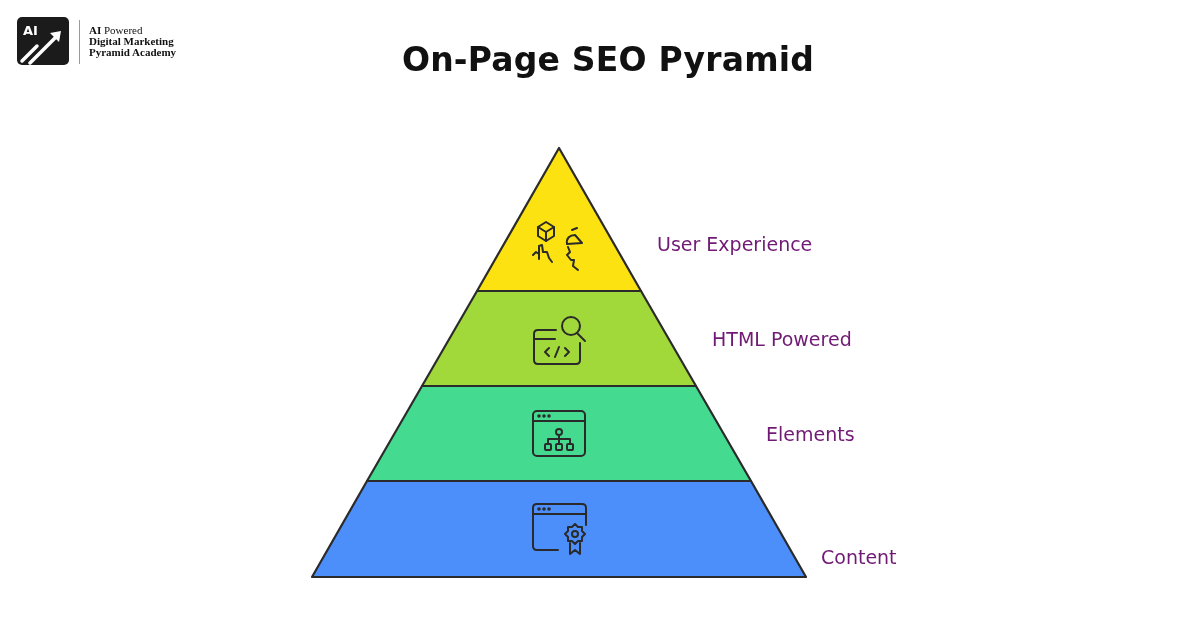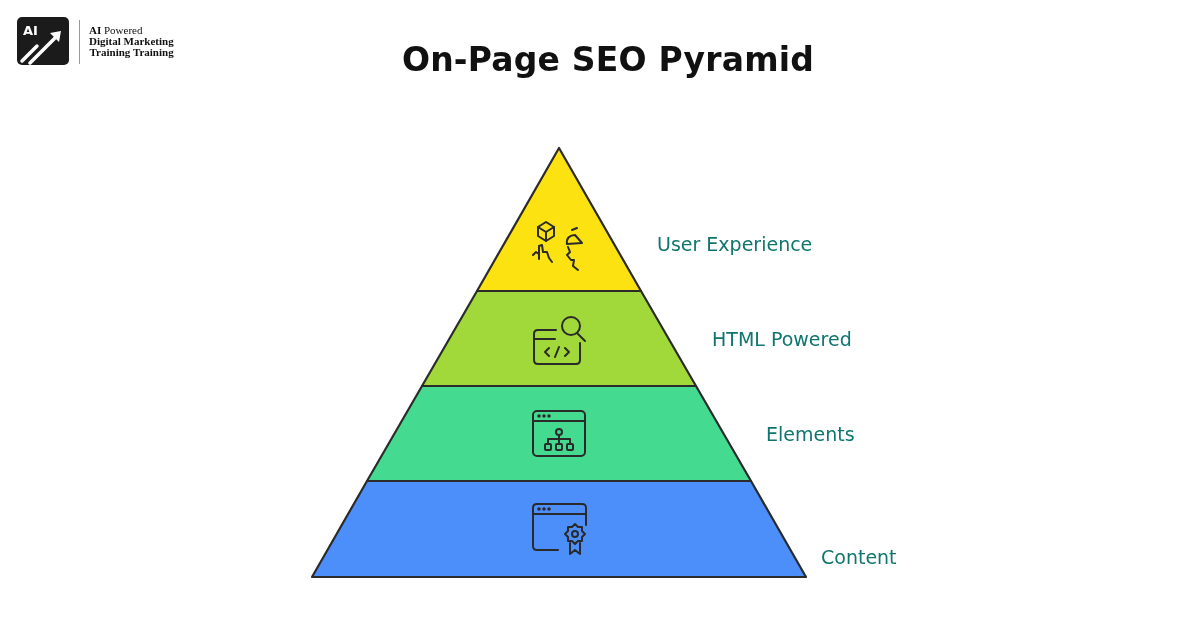--- a/index.html
+++ b/index.html
@@ -13,49 +13,49 @@
   }
   .logo-divider {
     position: absolute; left: 79px; top: 20px; width: 1px; height: 44px; background: #9a9a9a;
   }
   .logo-text {
     position: absolute; left: 89px; top: 25px; font-size: 11px; line-height: 11px; color: #111;
     font-family: Liberation Serif, serif;
   }
   .logo-text .l1 { font-weight: normal; }
   .logo-text .l1 b { font-weight: bold; }
-  .logo-text .l2, .logo-text .l3 { font-weight: bold; text-align: right; }
+  .logo-text .l2, .logo-text .l3 { font-weight: bold; }
   .title {
     position: absolute; left: 0; width: 1200px; top: 40px; text-align: center;
     font-family: "DejaVu Sans", sans-serif; font-weight: bold; font-size: 33px; color: #111;
     letter-spacing: 0.2px;
     margin-left: 8px;
   }
   svg.pyramid { position: absolute; left: 0; top: 0; }
   .label {
-    position: absolute; font-family: "DejaVu Sans", sans-serif; font-size: 19px; color: #0f766e;
+    position: absolute; font-family: "DejaVu Sans", sans-serif; font-size: 19px; color: #701a75;
     line-height: 24px; white-space: nowrap;
   }
 </style>
 </head>
 <body>
 
 <div class="logo-box">
   <svg width="52" height="48" viewBox="0 0 52 48">
     <text x="6" y="18" fill="#fff" font-family="DejaVu Sans, sans-serif" font-weight="bold" font-size="13">AI</text>
     <line x1="5" y1="44" x2="20" y2="29" stroke="#fff" stroke-width="3.5" stroke-linecap="round"></line>
     <line x1="13" y1="46" x2="41" y2="18" stroke="#fff" stroke-width="3.5" stroke-linecap="round"></line>
     <polygon points="44,14 33,16 42,25" fill="#fff"></polygon>
   </svg>
 </div>
 <div class="logo-divider"></div>
 <div class="logo-text">
   <div class="l1"><b>AI</b><span> Powered</span></div>
   <div class="l2">Digital Marketing</div>
-  <div class="l3">Training Training</div>
+  <div class="l3">Pyramid Academy</div>
 </div>
 
 <div class="title">On-Page SEO Pyramid</div>
 
 <svg class="pyramid" width="1200" height="628" viewBox="0 0 1200 628">
   <g stroke="#2b2b2b" stroke-width="2.2" stroke-linejoin="round">
 
     <polygon points="559,148 641,291 477,291" fill="#fde212"></polygon>
 
     <polygon points="477,291 641,291 696,386 422,386" fill="#a2d93a"></polygon>

